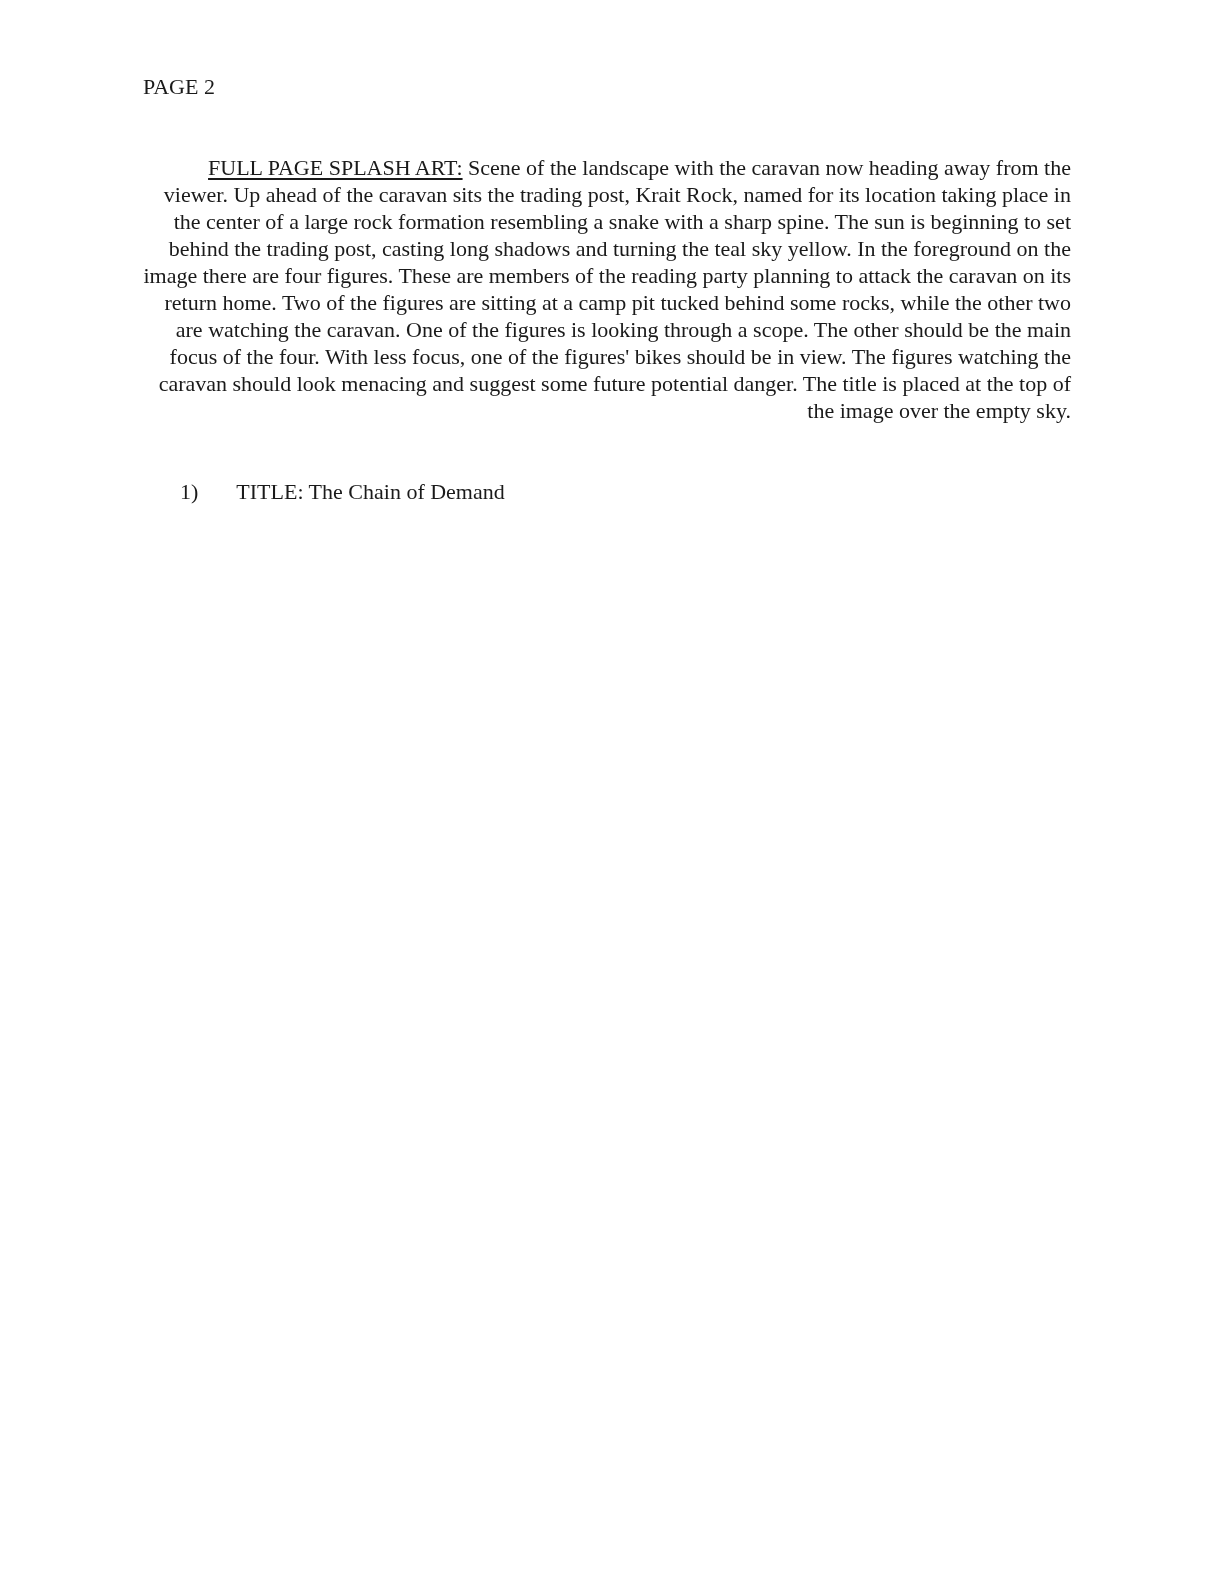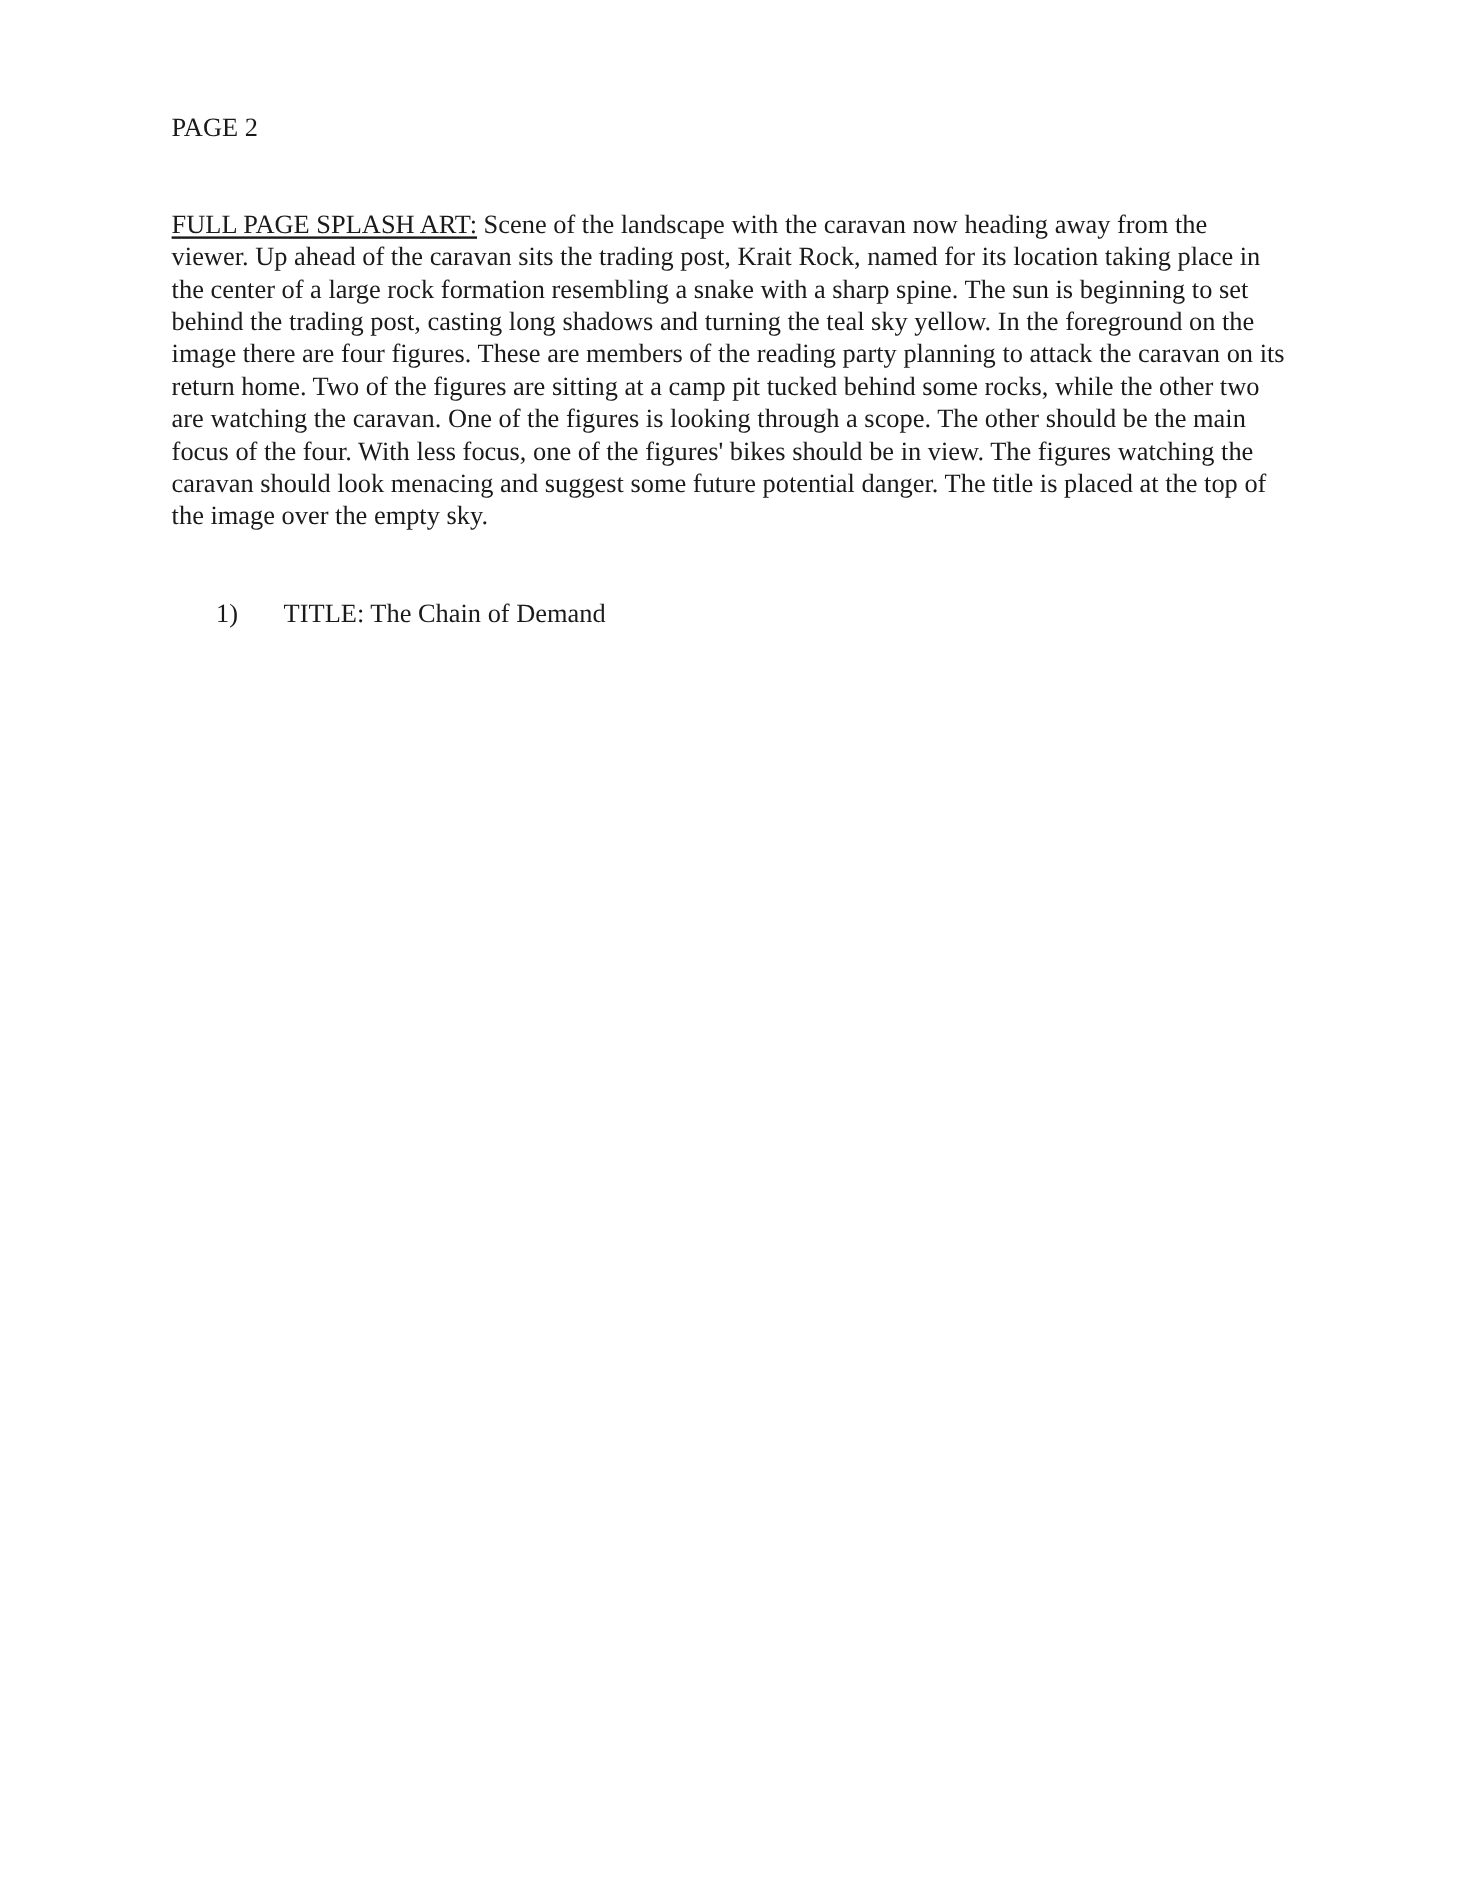--- a/index.html
+++ b/index.html
@@ -6,34 +6,34 @@
     margin: 0;
     padding: 0;
     background: #ffffff;
   }
   .doc-page {
     position: relative;
     width: 1224px;
     height: 1584px;
     background: #ffffff;
     box-sizing: border-box;
-    padding: 92px 150px 0 143px;
+    padding: 73px 150px 0 143px;
     font-family: "Liberation Serif", "DejaVu Serif", serif;
     font-size: 22px;
     line-height: 27px;
     color: #1a1a1a;
     overflow: hidden;
   }
   .page-header {
     white-space: nowrap;
   }
   .splash-paragraph {
     margin: 54px 0 0 0;
     width: 928px;
-    text-align: left;
+    text-align: right;
   }
   .underlined-label {
     text-decoration: underline;
     text-underline-offset: 3px;
   }
   .title-list-item {
     margin-top: 54px;
     display: flex;
     align-items: baseline;
   }

